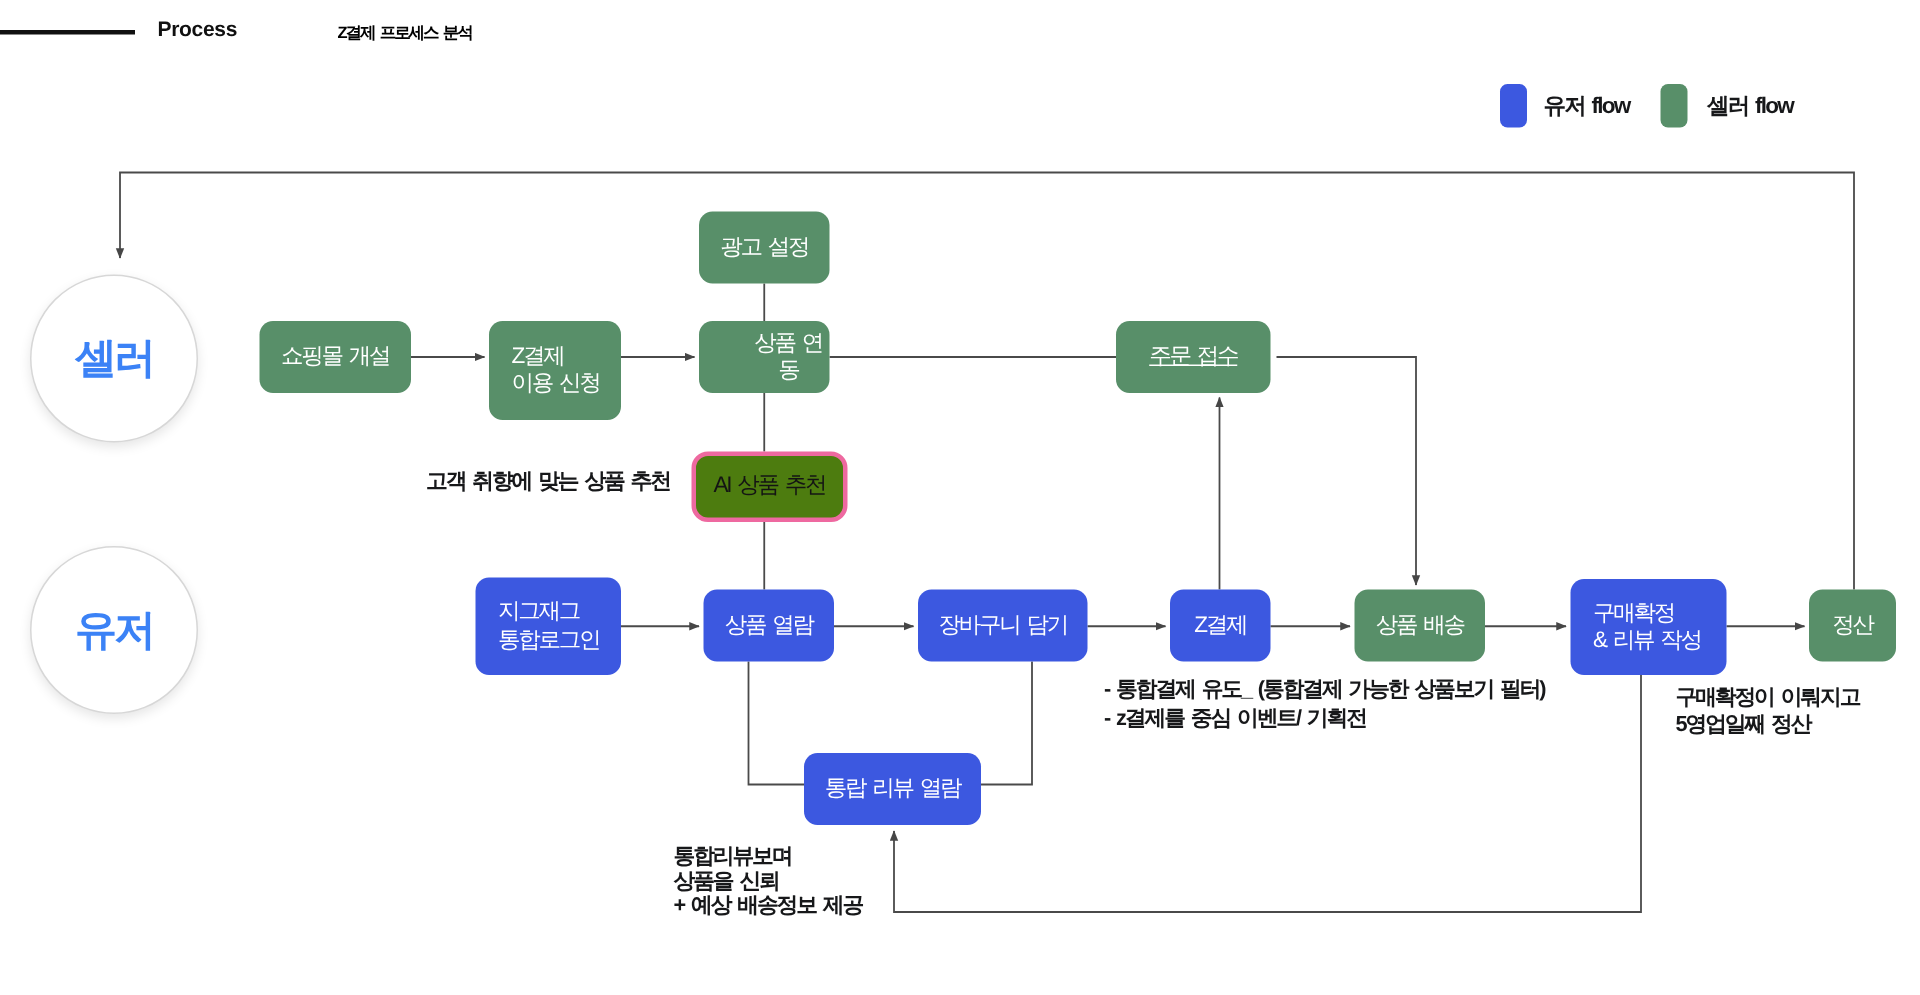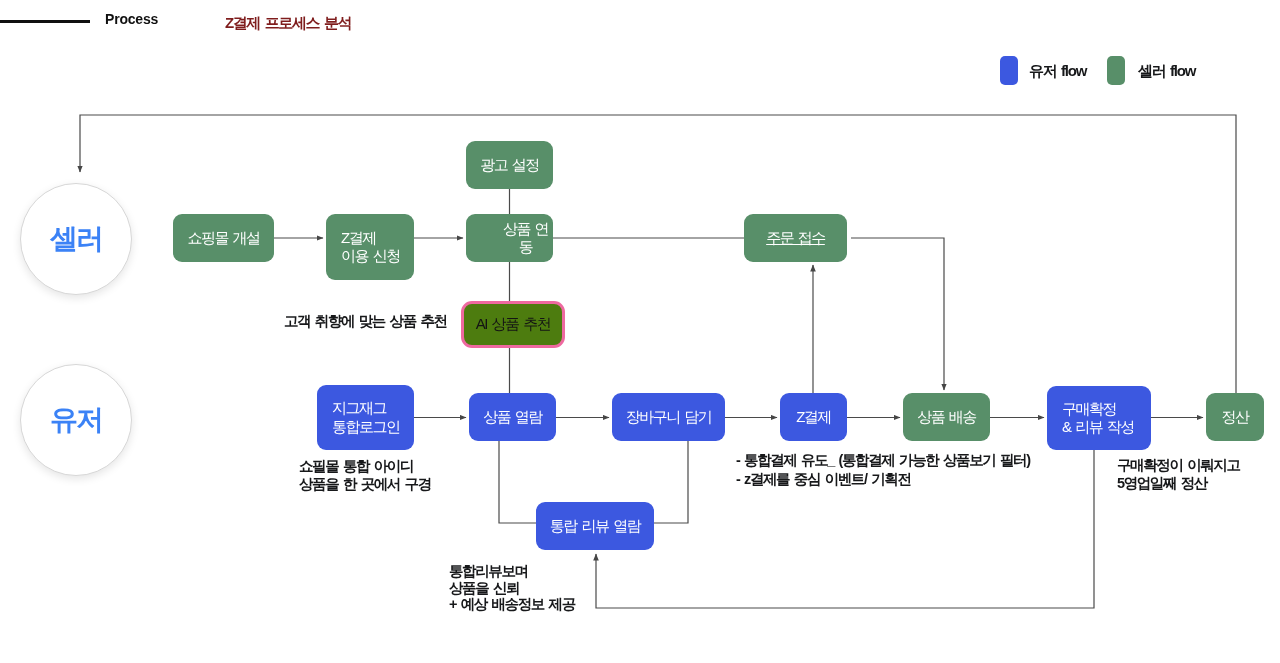--- a/index.html
+++ b/index.html
@@ -6,21 +6,21 @@
   body{
     width:1280px;height:663px;background:#ffffff;overflow:hidden;
     font-family:"Liberation Sans",sans-serif;
     -webkit-font-smoothing:antialiased;
   }
   .canvas{position:relative;width:1280px;height:663px;}
 
   
   .hdr-rule{position:absolute;left:0;top:20px;width:90px;height:3px;background:#101010;}
   .hdr-title{position:absolute;left:105px;top:11px;font-size:14px;font-weight:700;color:#101010;letter-spacing:-0.2px;}
-  .hdr-sub{position:absolute;left:225px;top:14px;font-size:15px;font-weight:600;color:#7f1d1d;letter-spacing:-1.4px;word-spacing:2px;}
+  .hdr-sub{position:absolute;left:225px;top:14px;font-size:11px;font-weight:600;color:#000000;letter-spacing:-1.4px;word-spacing:2px;}
 
   
   .legend-swatch{position:absolute;width:18px;height:29px;border-radius:5px;}
   .legend-label{position:absolute;font-size:15px;font-weight:600;color:#17181a;letter-spacing:-1.2px;word-spacing:1.5px;line-height:29px;height:29px;}
 
   
   .lane-circle{
     position:absolute;width:110px;height:110px;border-radius:50%;
     background:#ffffff;border:1px solid #d7d7d7;
     box-shadow:0 3px 8px rgba(0,0,0,0.10);
@@ -114,22 +114,20 @@
   <div class="node blue left" style="left:317px;top:385px;width:97px;height:65px;">지그재그
 통합로그인</div>
   <div class="node blue" style="left:469px;top:393px;width:87px;height:48px;">상품 열람</div>
   <div class="node blue" style="left:612px;top:393px;width:113px;height:48px;">장바구니 담기</div>
   <div class="node blue" style="left:780px;top:393px;width:67px;height:48px;">Z결제</div>
   <div class="node blue left" style="left:1047px;top:386px;width:104px;height:64px;">구매확정
 &amp; 리뷰 작성</div>
   <div class="node blue" style="left:536px;top:502px;width:118px;height:48px;">통랍 리뷰 열람</div>
 
   <div class="note n1" style="left:284px;top:312px;">고객 취향에 맞는 상품 추천</div>
-  <div class="note n2" style="left:299px;top:458px;">쇼필몰 통합 아이디
-상품을 한 곳에서 구경</div>
   <div class="note n3" style="left:736px;top:451px;">- 통합결제 유도_ (통합결제 가능한 상품보기 필터)
 - z결제를 중심 이벤트/ 기획전</div>
   <div class="note n4" style="left:1117px;top:456px;">구매확정이 이뤄지고
 5영업일째 정산</div>
   <div class="note n5" style="left:449px;top:563px;">통합리뷰보며
 상품을 신뢰
 + 예상 배송정보 제공</div>
 
 </div>
 

